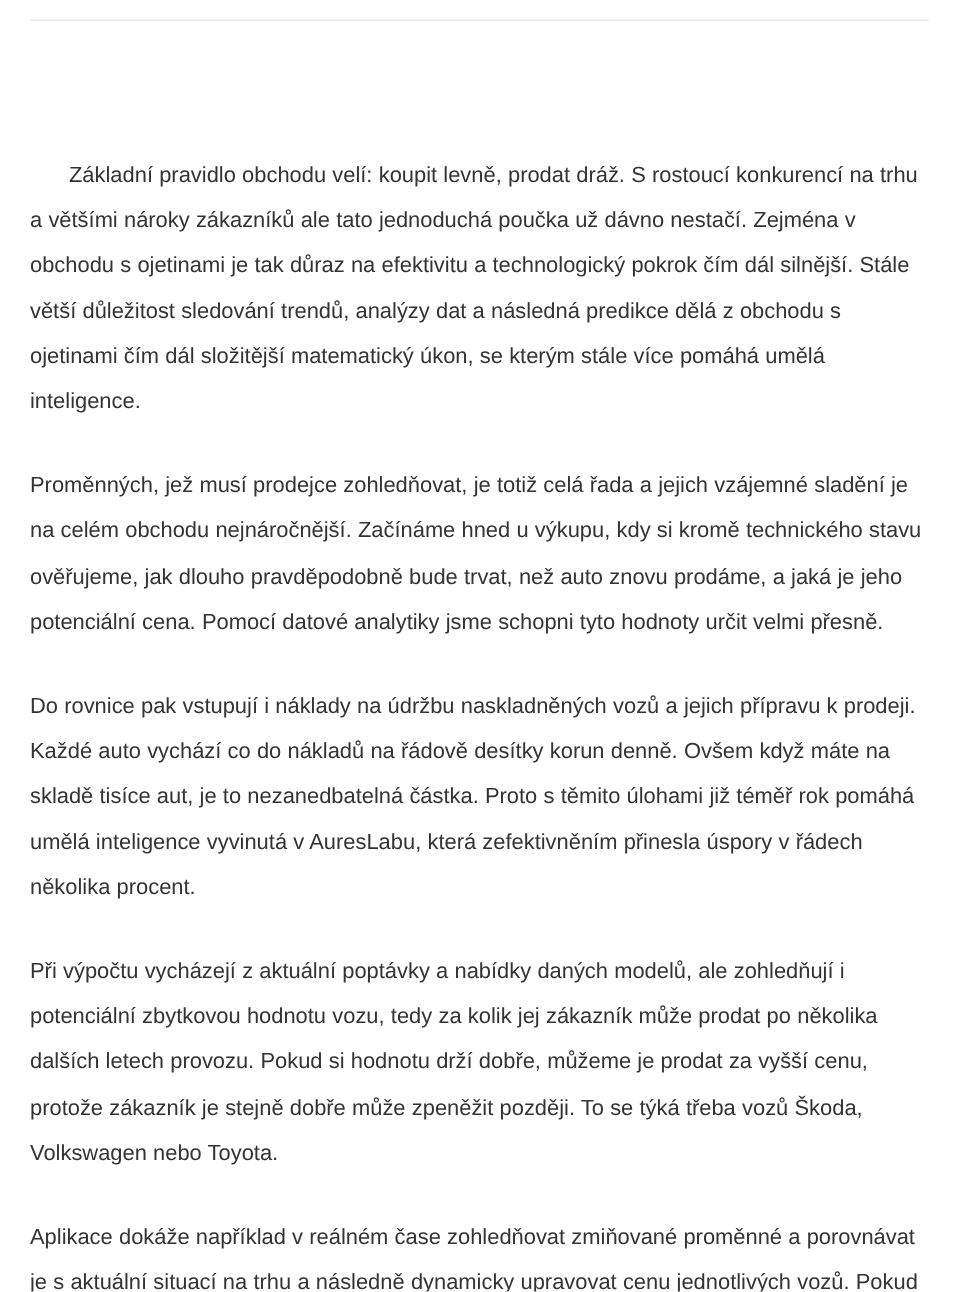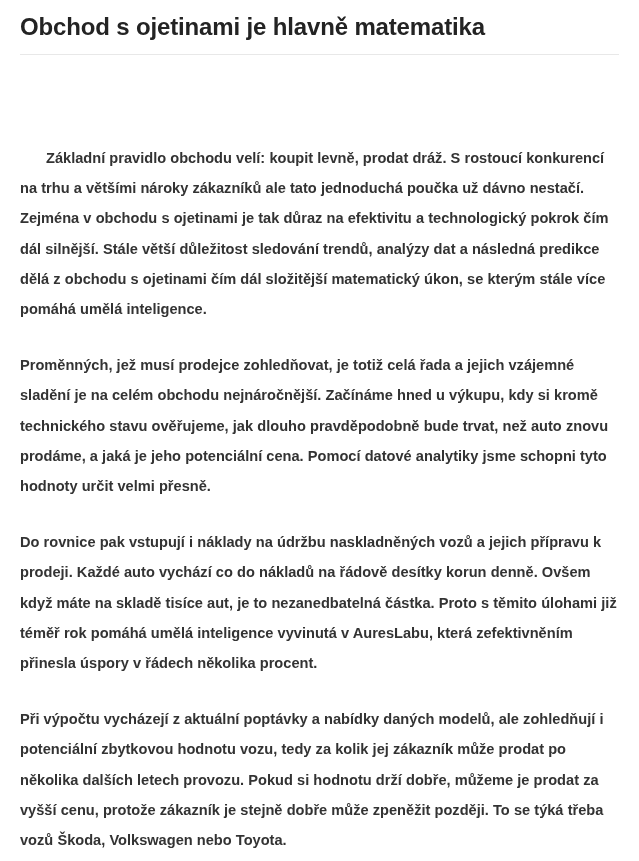--- a/index.html
+++ b/index.html
@@ -41,35 +41,33 @@
     margin-top: 0;
     padding-top: 88px;
   }
   .article-body p {
     margin: 0 0 26px 0;
     font-size: 14.6px;
     line-height: 30.2px;
     color: #333333;
     text-align: left;
     word-spacing: 0.1px;
-    font-weight: bold;
   }
   .article-body p:last-child {
     margin-bottom: 0;
   }
   .article-body p.lead {
     text-indent: 26px;
   }
 </style>
 </head>
 <body>
 
 <article class="article">
 
-  <h1 class="article-title">Obchod s ojetinami je hlavně matematika</h1>
 
   <div class="title-rule"></div>
 
   <div class="article-body">
     <p class="lead">Základní pravidlo obchodu velí: koupit levně, prodat dráž. S rostoucí konkurencí na trhu a většími nároky zákazníků ale tato jednoduchá poučka už dávno nestačí. Zejména v obchodu s ojetinami je tak důraz na efektivitu a technologický pokrok čím dál silnější. Stále větší důležitost sledování trendů, analýzy dat a následná predikce dělá z obchodu s ojetinami čím dál složitější matematický úkon, se kterým stále více pomáhá umělá inteligence.</p>
     <p>Proměnných, jež musí prodejce zohledňovat, je totiž celá řada a jejich vzájemné sladění je na celém obchodu nejnáročnější. Začínáme hned u výkupu, kdy si kromě technického stavu ověřujeme, jak dlouho pravděpodobně bude trvat, než auto znovu prodáme, a jaká je jeho potenciální cena. Pomocí datové analytiky jsme schopni tyto hodnoty určit velmi přesně.</p>
     <p>Do rovnice pak vstupují i náklady na údržbu naskladněných vozů a jejich přípravu k prodeji. Každé auto vychází co do nákladů na řádově desítky korun denně. Ovšem když máte na skladě tisíce aut, je to nezanedbatelná částka. Proto s těmito úlohami již téměř rok pomáhá umělá inteligence vyvinutá v AuresLabu, která zefektivněním přinesla úspory v řádech několika procent.</p>
     <p>Při výpočtu vycházejí z aktuální poptávky a nabídky daných modelů, ale zohledňují i potenciální zbytkovou hodnotu vozu, tedy za kolik jej zákazník může prodat po několika dalších letech provozu. Pokud si hodnotu drží dobře, můžeme je prodat za vyšší cenu, protože zákazník je stejně dobře může zpeněžit později. To se týká třeba vozů Škoda, Volkswagen nebo Toyota.</p>
     <p>Aplikace dokáže například v reálném čase zohledňovat zmiňované proměnné a porovnávat je s aktuální situací na trhu a následně dynamicky upravovat cenu jednotlivých vozů. Pokud bychom na podobné množství operací měli najímat lidi, potřebovali bychom novou budovu plnou matematických expertů. S pomocí moderní technologie přitom stačí menší tým IT specialistů. Umělá inteligence řídí i skladové zásoby, při čemž reaguje a předpovídá aktuální poptávku na jednotlivých pobočkách a podle toho přesunuje vozy.</p>
   </div>

